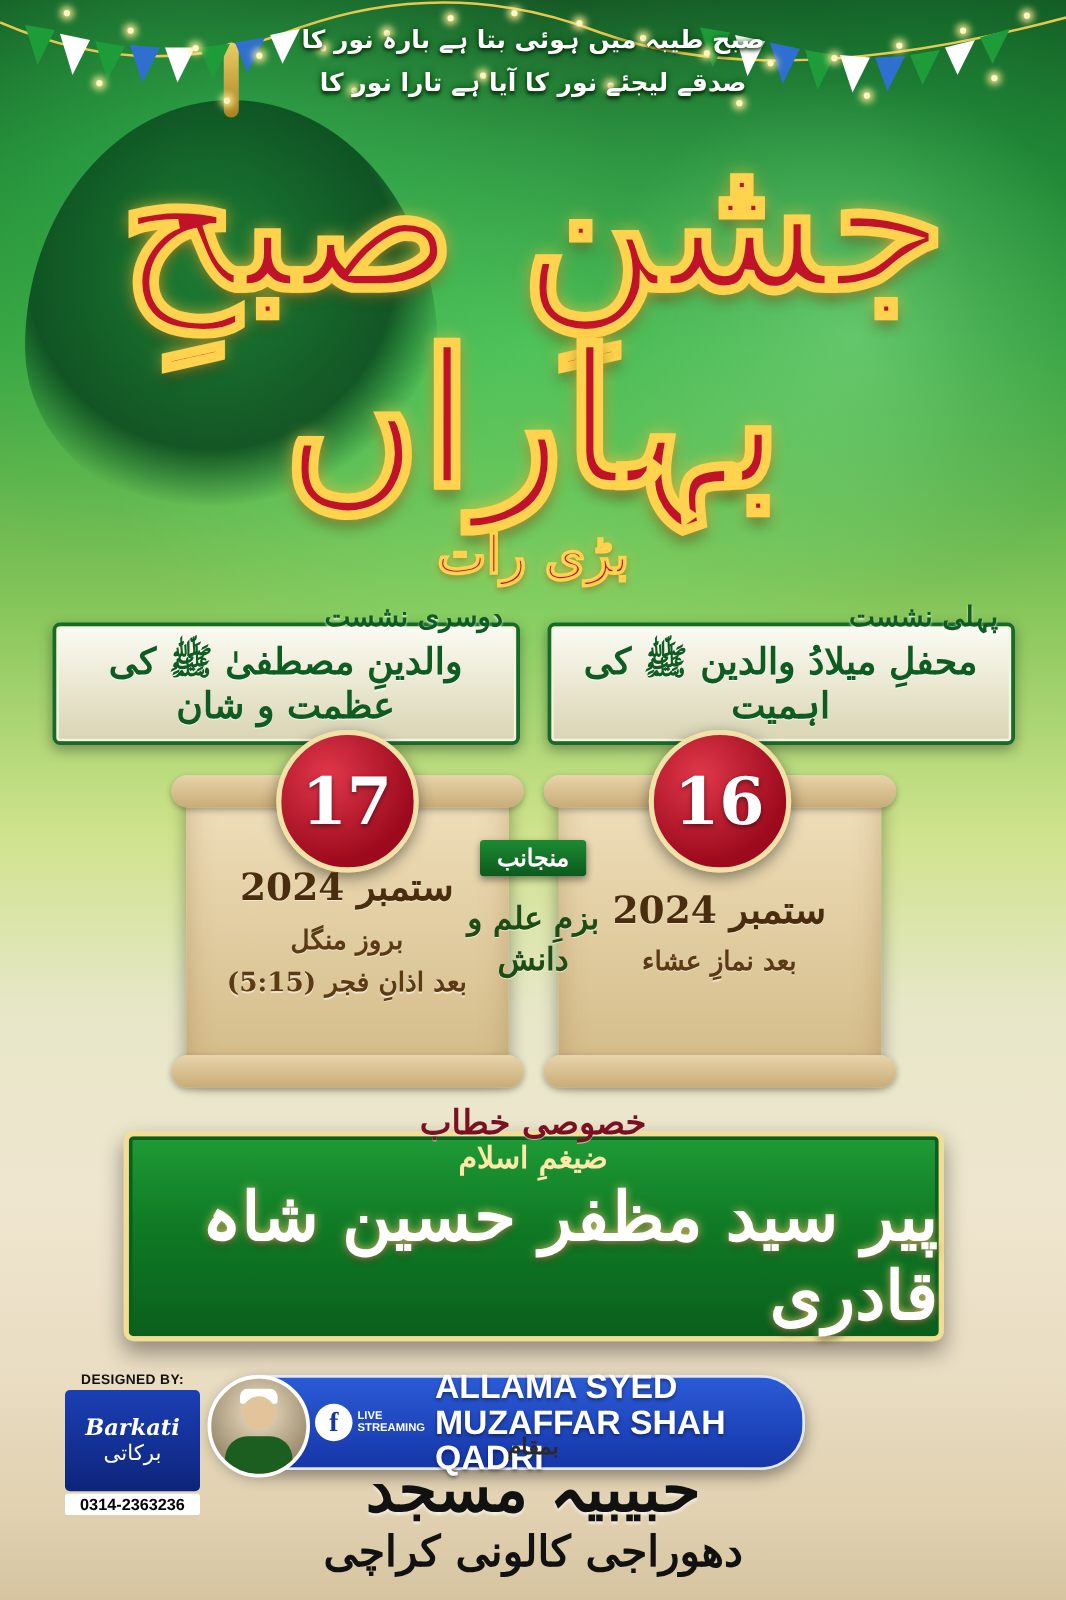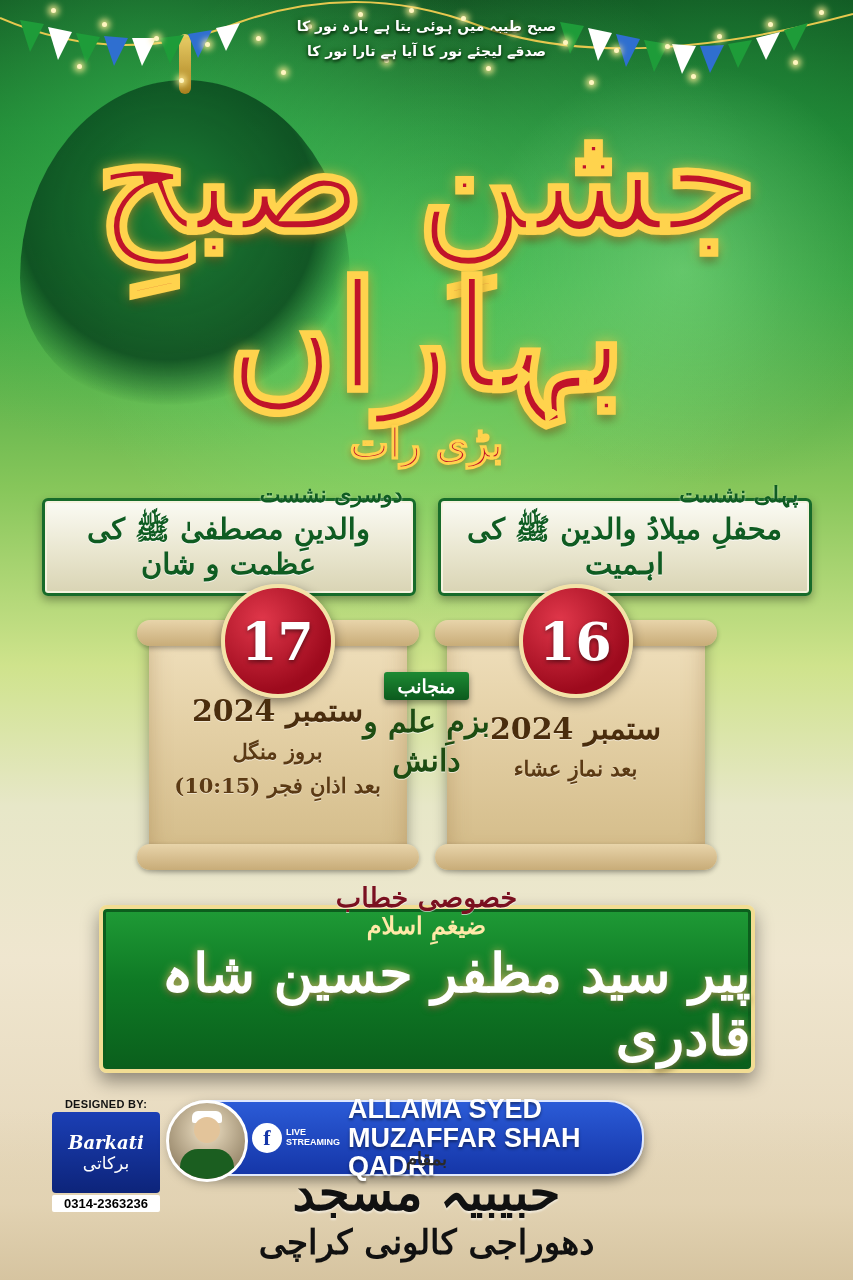--- a/index.html
+++ b/index.html
@@ -33,21 +33,21 @@
   .bunting{position:absolute;top:0;left:0;width:100%;height:110px;}
   .lights{position:absolute;top:0;left:0;width:100%;height:140px;}
   .lights i{position:absolute;width:5px;height:5px;border-radius:50%;
     background:#fff6c0;box-shadow:0 0 6px 3px rgba(255,236,150,.9);}
   
   .couplet{
     position:absolute;top:14px;left:0;width:100%;
     text-align:center;color:#ffffff;direction:rtl;
     font-family:"DejaVu Sans",sans-serif;
     text-shadow:0 0 6px rgba(0,70,0,.95),0 2px 3px rgba(0,0,0,.7);
-    line-height:1.75;font-size:14px;font-weight:bold;
+    line-height:1.75;font-size:20px;font-weight:bold;
     z-index:8;
   }
   .couplet div{letter-spacing:.5px;}
   
   .title-wrap{
     position:absolute;top:100px;left:0;width:100%;text-align:center;z-index:9;
   }
   .title-main{
     direction:rtl;
     font-family:"DejaVu Serif",serif;
@@ -132,22 +132,22 @@
   .mid-ribbon{
     position:absolute;top:672px;left:50%;transform:translateX(-50%);
     width:130px;text-align:center;z-index:11;direction:rtl;
   }
   .mid-ribbon .flag{
     display:inline-block;background:linear-gradient(180deg,#1d8a33,#0c5a1d);
     color:#fff;font-family:"DejaVu Serif",serif;font-weight:bold;font-size:19px;
     padding:3px 14px;border-radius:3px;box-shadow:0 3px 6px rgba(0,0,0,.4);
   }
   .mid-ribbon .mtxt{
-    margin-top:2px;direction:rtl;color:#1d4d12;
-    font-family:"DejaVu Serif",serif;font-weight:bold;font-size:30px;line-height:1.3;
+    margin-top:18px;direction:rtl;color:#1d4d12;
+    font-family:"DejaVu Serif",serif;font-weight:bold;font-size:25px;line-height:1.3;
     text-shadow:0 1px 0 rgba(255,255,255,.6);
   }
   
   .speaker-tag{
     position:absolute;top:882px;left:0;width:100%;text-align:center;z-index:10;
     direction:rtl;font-family:"DejaVu Serif",serif;font-weight:bold;font-size:27px;
     color:#7a1020;text-shadow:0 1px 0 rgba(255,255,255,.6);
   }
   .speaker-panel{
     position:absolute;top:905px;left:50%;transform:translateX(-50%);
@@ -332,21 +332,21 @@
           <span class="d-sub">بعد نمازِ عشاء</span>
         </div>
       </div>
     </div>
     <div class="scroll">
       <div class="badge">17</div>
       <div class="body">
         <div class="d-main">
           <span>ستمبر 2024</span>
           <span class="d-sub">بروز منگل</span>
-          <span class="d-sub">بعد اذانِ فجر (10:15)</span>
+          <span class="d-sub">بعد اذانِ فجر (5:15)</span>
         </div>
       </div>
     </div>
   </div>
 
   <div class="mid-ribbon">
     <span class="flag">منجانب</span>
     <div class="mtxt">بزمِ علم و دانش</div>
   </div>
 

